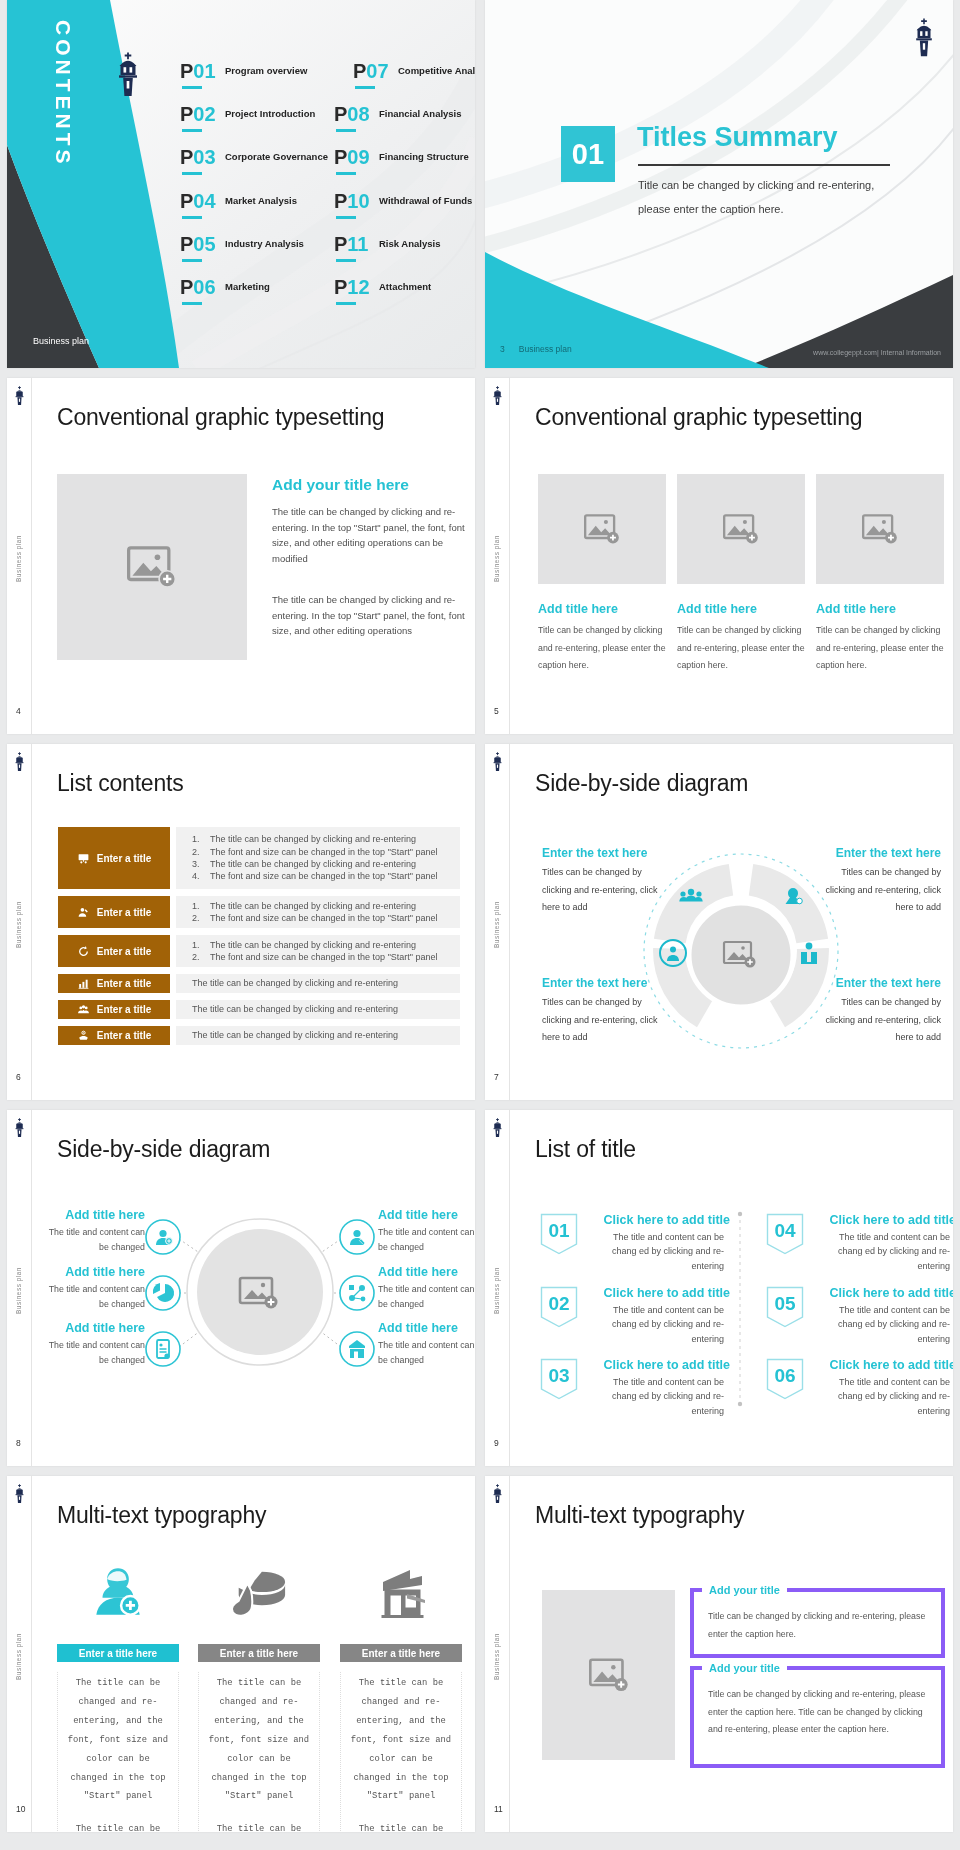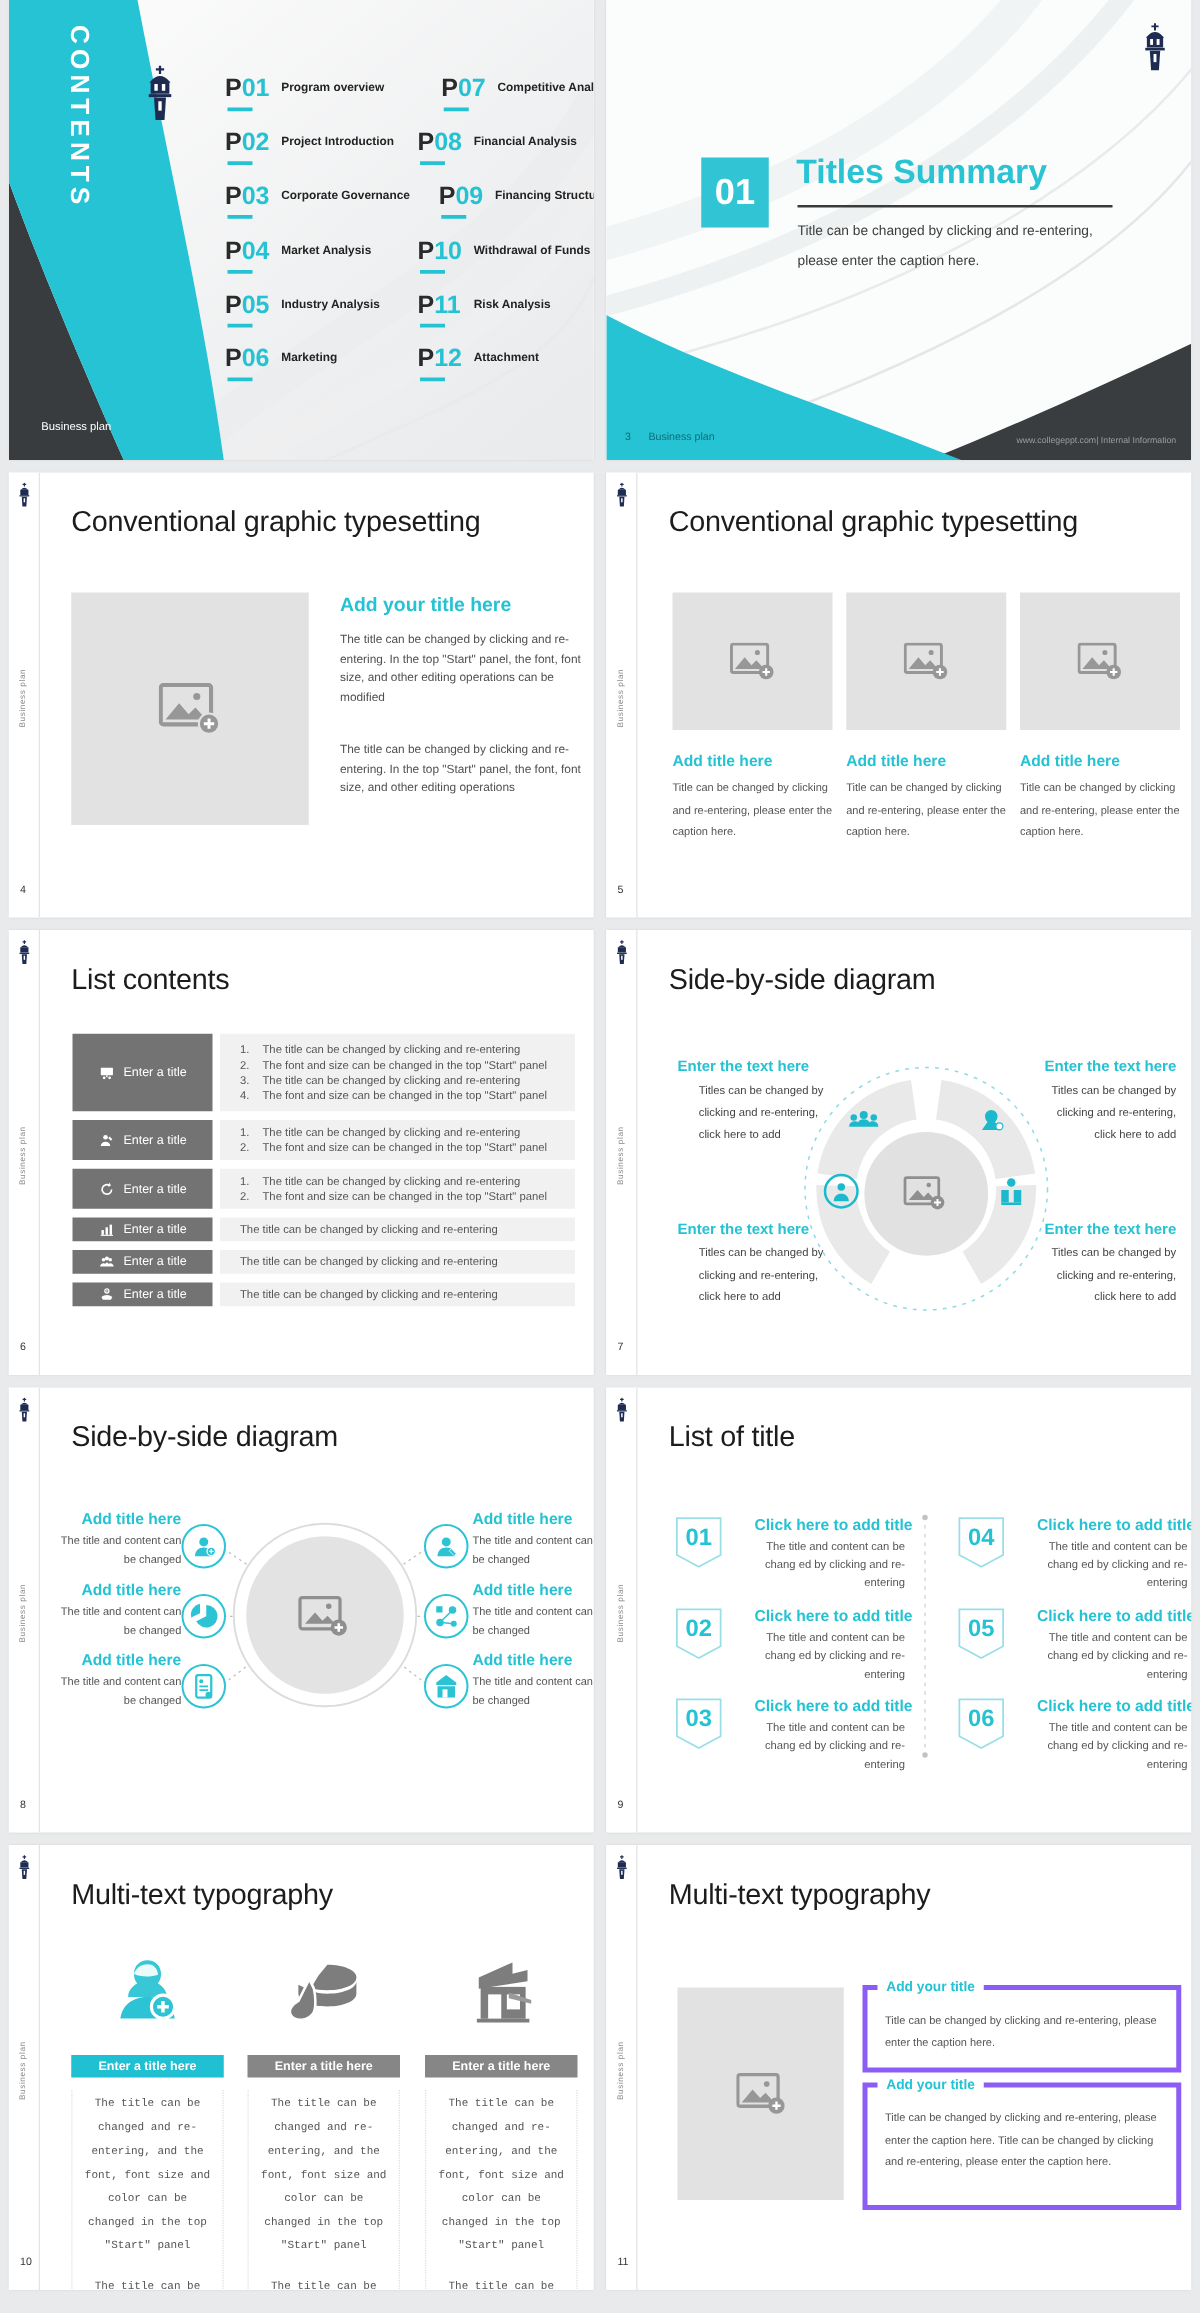--- a/index.html
+++ b/index.html
@@ -23,30 +23,30 @@
   .s4-p{position:absolute;left:265px;width:196px;font-size:9.5px;line-height:1.65;color:#4f4f4f;}
 
   
   .s5-col{position:absolute;top:96px;width:128px;}
   .s5-box{height:110px;background:#e2e2e3;display:flex;align-items:center;justify-content:center;color:#949494;}
   .s5-t{margin-top:18px;font-size:12.5px;font-weight:bold;color:#25c2d3;}
   .s5-c{margin-top:6px;font-size:8.8px;line-height:2.0;color:#555;}
 
   
   .s6-row{position:absolute;left:51px;right:15px;display:flex;}
-  .s6-btn{width:112px;background:#737373;color:#fff;display:flex;align-items:center;justify-content:center;gap:7px;font-size:10px;font-weight:normal;flex:none;}
+  .s6-btn{width:112px;background:#a16207;color:#fff;display:flex;align-items:center;justify-content:center;gap:7px;font-size:10px;font-weight:bold;flex:none;}
   .s6-panel{flex:1;margin-left:6px;background:#f1f1f1;color:#555;font-size:9px;display:flex;flex-direction:column;justify-content:center;padding:0 0 0 16px;}
   .s6-line{display:flex;line-height:1.38;}
   .s6-no{width:18px;flex:none;}
   .s6-ico{width:13px;height:13px;}
 
   
   .s7-block{position:absolute;width:118px;}
   .s7-t{font-size:12px;font-weight:bold;color:#25c2d3;margin-bottom:4px;}
-  .s7-b{font-size:9px;line-height:1.95;color:#424242;margin-left:17px;}
+  .s7-b{font-size:9px;line-height:1.95;color:#424242;}
   .ta-r{text-align:right;}
 
   
   .s8-block{position:absolute;width:100px;}
   .s8-t{font-size:12.5px;font-weight:bold;color:#25c2d3;margin-bottom:3px;}
   .s8-b{font-size:8.8px;line-height:1.75;color:#555;}
 
   
   .s9-item{position:absolute;width:190px;}
   .s9-badge{position:absolute;left:0;top:0;width:38px;height:42px;}
@@ -124,21 +124,21 @@
       </svg>
 
       <div class="toc-item" style="left:173px;top:60px;"><span class="toc-p">P</span><span class="toc-n">01</span><span class="toc-lbl">Program overview</span><i class="toc-ul"></i></div>
       <div class="toc-item" style="left:173px;top:103px;"><span class="toc-p">P</span><span class="toc-n">02</span><span class="toc-lbl">Project Introduction</span><i class="toc-ul"></i></div>
       <div class="toc-item" style="left:173px;top:146px;"><span class="toc-p">P</span><span class="toc-n">03</span><span class="toc-lbl">Corporate Governance</span><i class="toc-ul"></i></div>
       <div class="toc-item" style="left:173px;top:190px;"><span class="toc-p">P</span><span class="toc-n">04</span><span class="toc-lbl">Market Analysis</span><i class="toc-ul"></i></div>
       <div class="toc-item" style="left:173px;top:233px;"><span class="toc-p">P</span><span class="toc-n">05</span><span class="toc-lbl">Industry Analysis</span><i class="toc-ul"></i></div>
       <div class="toc-item" style="left:173px;top:276px;"><span class="toc-p">P</span><span class="toc-n">06</span><span class="toc-lbl">Marketing</span><i class="toc-ul"></i></div>
       <div class="toc-item" style="left:327px;top:60px;margin-left:19px;"><span class="toc-p">P</span><span class="toc-n">07</span><span class="toc-lbl">Competitive Analysis</span><i class="toc-ul"></i></div>
       <div class="toc-item" style="left:327px;top:103px;"><span class="toc-p">P</span><span class="toc-n">08</span><span class="toc-lbl">Financial Analysis</span><i class="toc-ul"></i></div>
-      <div class="toc-item" style="left:344px;top:146px;"><span class="toc-p">P</span><span class="toc-n">09</span><span class="toc-lbl">Financing Structure</span><i class="toc-ul"></i></div>
+      <div class="toc-item" style="left:327px;top:146px;"><span class="toc-p">P</span><span class="toc-n">09</span><span class="toc-lbl">Financing Structure</span><i class="toc-ul"></i></div>
       <div class="toc-item" style="left:327px;top:190px;"><span class="toc-p">P</span><span class="toc-n">10</span><span class="toc-lbl">Withdrawal of Funds</span><i class="toc-ul"></i></div>
       <div class="toc-item" style="left:327px;top:233px;"><span class="toc-p">P</span><span class="toc-n">11</span><span class="toc-lbl">Risk Analysis</span><i class="toc-ul"></i></div>
       <div class="toc-item" style="left:327px;top:276px;"><span class="toc-p">P</span><span class="toc-n">12</span><span class="toc-lbl">Attachment</span><i class="toc-ul"></i></div>
       <div class="cover-footer">Business plan</div>
     </div>
 
     <div class="slide r h368">
       <svg width="468" height="368" style="position:absolute;left:0;top:0;">
         <rect width="468" height="368" fill="#fbfcfc"></rect>
         <path d="M-20,200 C140,160 270,85 340,-10" stroke="#eff1f2" stroke-width="26" fill="none" opacity=".8"></path>

